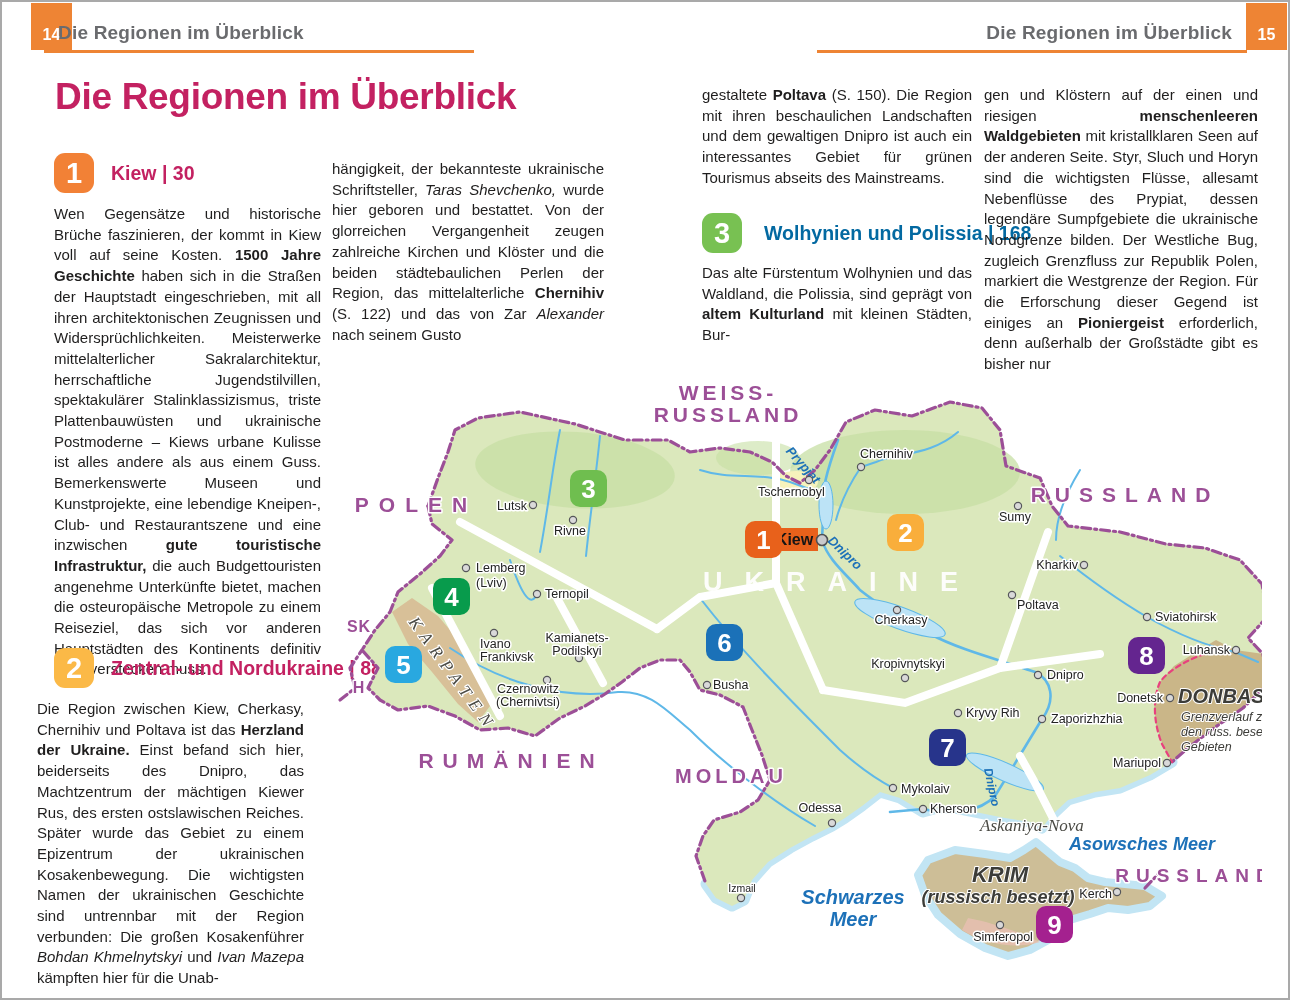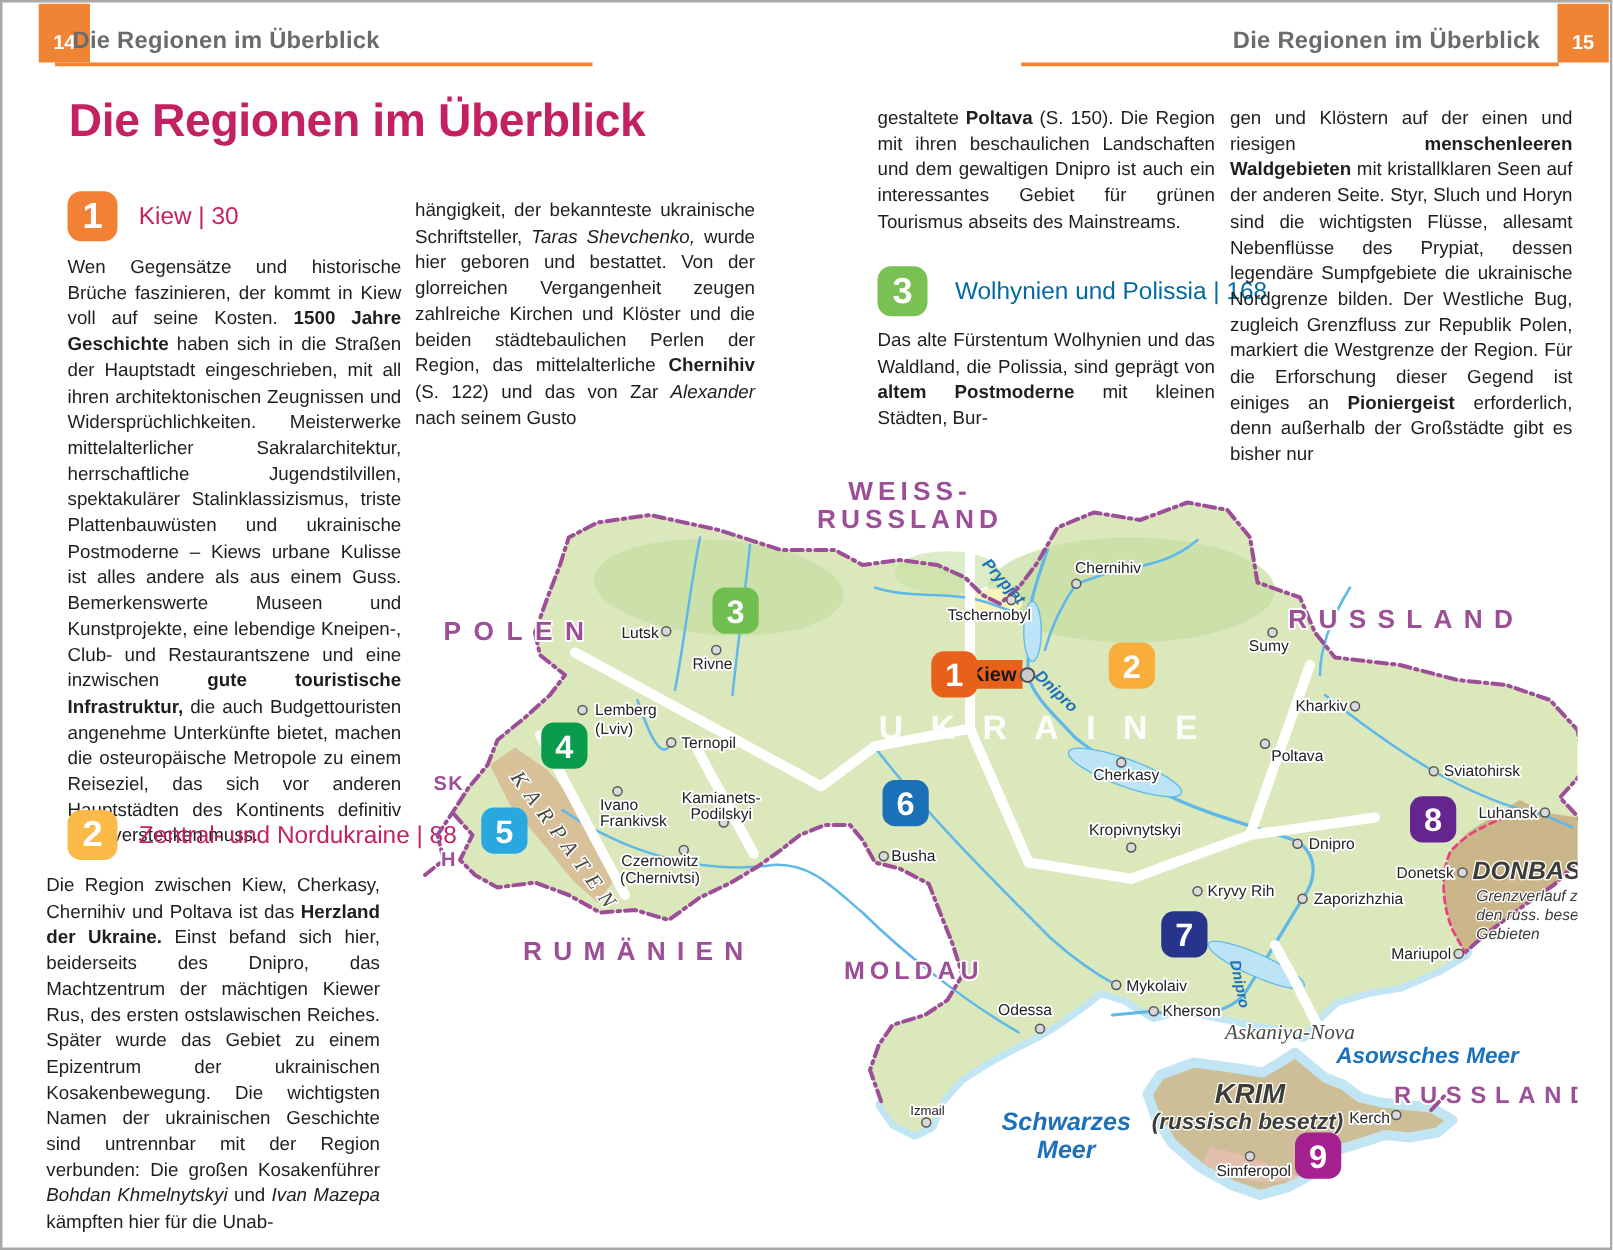--- a/index.html
+++ b/index.html
@@ -21,21 +21,21 @@
   .main-title{position:absolute;left:55px;top:76px;font-size:37px;font-weight:bold;letter-spacing:-.3px;}
   
   .col{position:absolute;text-align:justify;font-size:15px;line-height:20.7px;}
   .col p{margin:0;}
   .b{font-weight:bold;}
   .i{font-style:italic;}
   
   .sec{position:absolute;display:flex;align-items:center;}
   .sec .badge{width:40px;height:40px;border-radius:11px;display:flex;align-items:center;justify-content:center;
               color:#fff;font-size:29px;font-weight:bold;flex:0 0 auto;}
-  .sec .sec-title{margin-left:17px;font-size:19.5px;font-weight:normal;}
+  .sec .sec-title{margin-left:17px;font-size:19.5px;font-weight:bold;}
   
   #map-svg{position:absolute;left:330px;top:350px;width:932px;height:648px;}
   .city-label{font-family:"Liberation Sans",sans-serif;font-size:12.5px;fill:#232323;
               paint-order:stroke;stroke:#ffffff;stroke-width:3px;stroke-linejoin:round;}
   .city-label.small{font-size:10.5px;}
   .country-label{font-family:"Liberation Sans",sans-serif;font-weight:bold;
                  paint-order:stroke;stroke:#ffffff;stroke-width:3px;stroke-linejoin:round;}
   .water-label{font-family:"Liberation Sans",sans-serif;font-weight:bold;font-style:italic;}
   .terrain-label{font-family:"Liberation Serif",serif;font-style:italic;
                  paint-order:stroke;stroke:#ffffff;stroke-width:2.5px;stroke-linejoin:round;}
@@ -87,21 +87,21 @@
   <div class="col" style="left:702px;top:85px;width:270px;">
     <p><span class="">gestaltete </span><span class="b ">Poltava</span><span class=""> (S. 150). Die Region mit ihren beschaulichen Landschaften und dem gewaltigen Dnipro ist auch ein interessantes Gebiet für grünen Tourismus abseits des Mainstreams.</span></p>
   </div>
 
   <div class="sec" style="left:702px;top:213px;">
     <div class="badge" style="background: rgb(120, 193, 82);">3</div>
     <div class="sec-title" style="color: #0369a1; margin-left: 22px;">Wolhynien und Polissia | 168</div>
   </div>
 
   <div class="col" style="left:702px;top:263px;width:270px;">
-    <p><span class="">Das alte Fürstentum Wolhynien und das Waldland, die Polissia, sind geprägt von </span><span class="b ">altem Postmoderne</span><span class=""> mit kleinen Städten, Bur-</span></p>
+    <p><span class="">Das alte Fürstentum Wolhynien und das Waldland, die Polissia, sind geprägt von </span><span class="b ">altem Kulturland</span><span class=""> mit kleinen Städten, Bur-</span></p>
   </div>
 
   <div class="col" style="left:984px;top:85px;width:274px;">
     <p><span class="">gen und Klöstern auf der einen und riesigen </span><span class="b ">menschenleeren Waldgebieten</span><span class=""> mit kristallklaren Seen auf der anderen Seite. Styr, Sluch und Horyn sind die wichtigsten Flüsse, allesamt Nebenflüsse des Prypiat, dessen legendäre Sumpfgebiete die ukrainische Nordgrenze bilden. Der Westliche Bug, zugleich Grenzfluss zur Republik Polen, markiert die Westgrenze der Region. Für die Erforschung dieser Gegend ist einiges an </span><span class="b ">Pioniergeist</span><span class=""> erforderlich, denn außerhalb der Großstädte gibt es bisher nur</span></p>
   </div>
 
   <svg id="map-svg" viewBox="330 350 932 648">
 
     <path d="M1172,762 L1150,775 L1120,788 L1095,792 L1068,800 L1052,815 L1042,828 L1030,822 L1005,818 L975,812 L945,806 L923,812 L900,798 L880,792 L862,806 L845,818 L832,826 L812,836 L790,848 L768,862 L752,880 L744,900 L732,906 L716,898 L706,884" fill="none" stroke="#c2e5f4" stroke-width="11" stroke-linecap="round" stroke-linejoin="round"></path>
 

